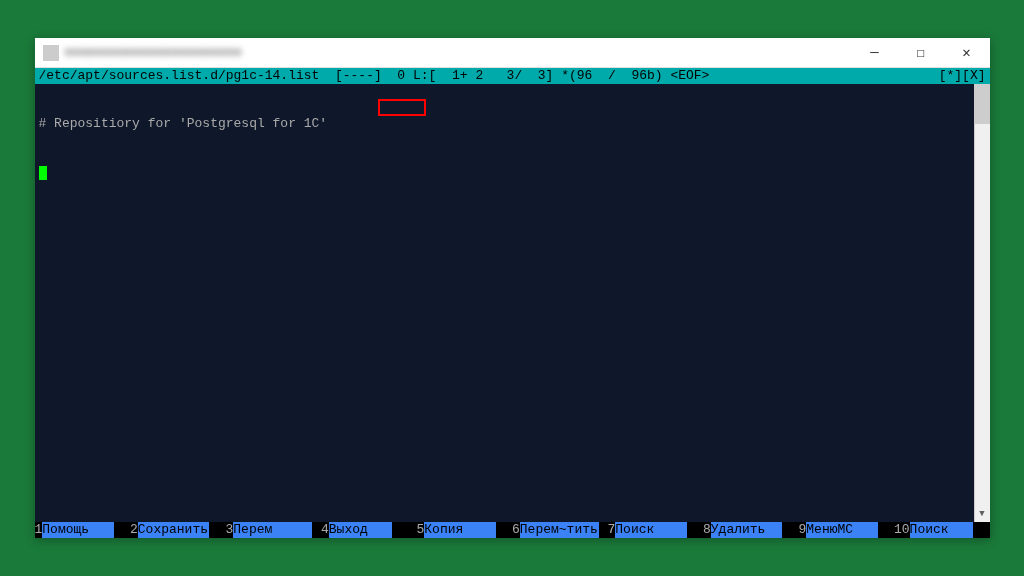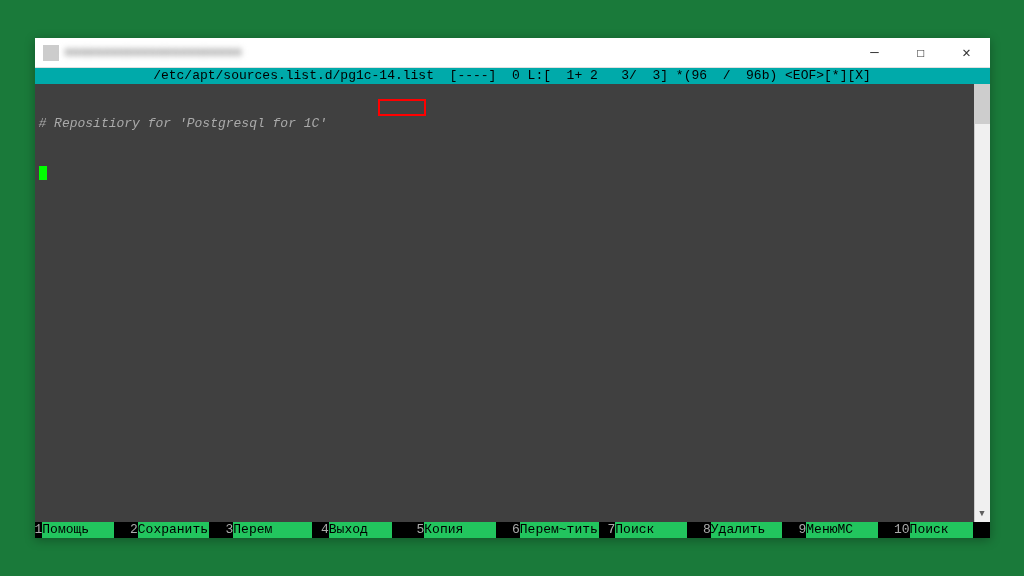--- a/index.html
+++ b/index.html
@@ -68,32 +68,31 @@
       position: relative;
     }
     .header-line {
       background: #00aaaa;
       color: #000;
       padding: 0 4px;
       height: 16px;
       line-height: 16px;
       white-space: pre;
       display: flex;
-      justify-content: center;
+      justify-content: space-between;
       overflow: hidden;
     }
     .editor-area {
       flex: 1;
-      background: #404040;
+      background: #0f172a;
       color: #aaaaaa;
       padding: 0 4px;
       line-height: 16px;
       white-space: pre;
       position: relative;
-      font-style: italic;
     }
     .editor-line {
       height: 16px;
     }
     .highlight-box {
       position: absolute;
       border: 2px solid #ff0000;
       pointer-events: none;
     }
     .cursor {
@@ -109,21 +108,21 @@
       display: flex;
       line-height: 16px;
       white-space: pre;
     }
     .fkey {
       color: #aaaaaa;
       background: #000;
     }
     .flabel {
       color: #000;
-      background: #22c55e;
+      background: #3b82f6;
       padding-right: 1px;
     }
     .fkey-group {
       display: flex;
       flex: 1;
     }
     .scrollbar {
       position: absolute;
       right: 0;
       top: 16px;

